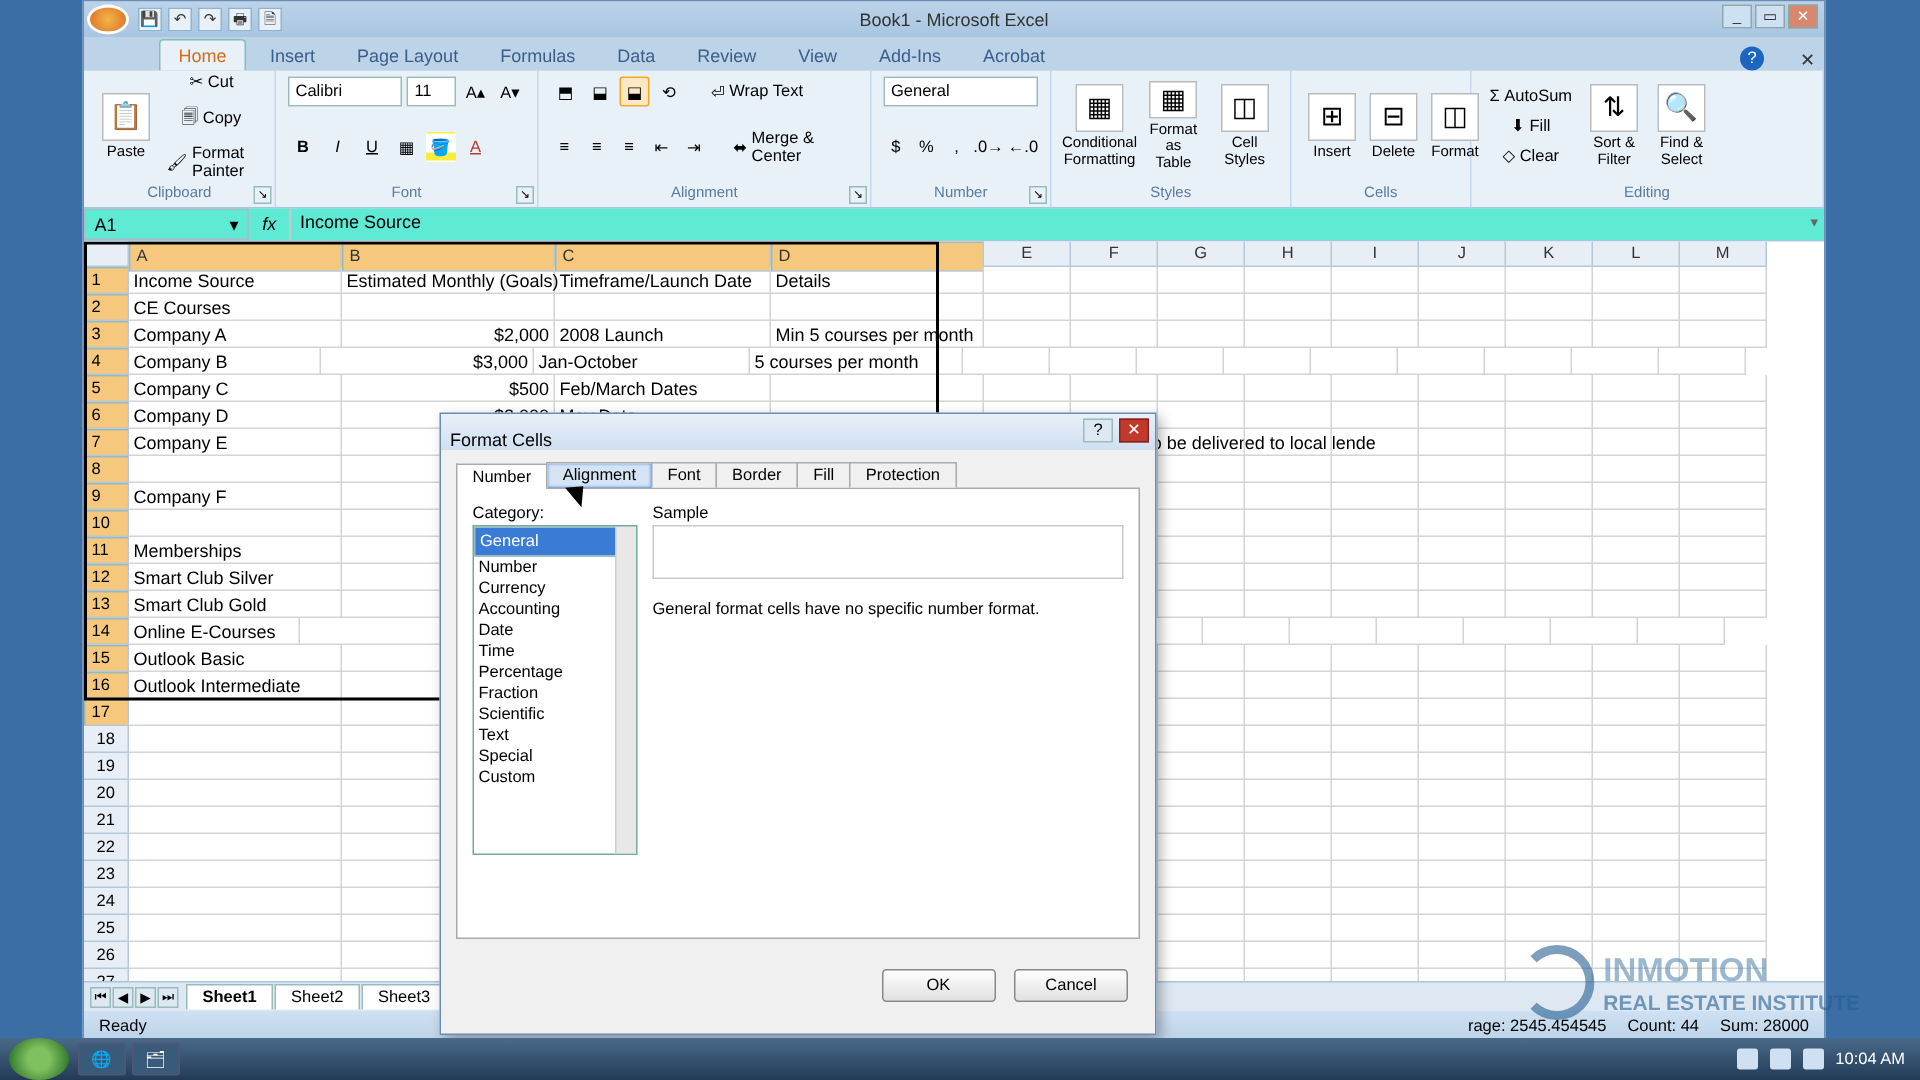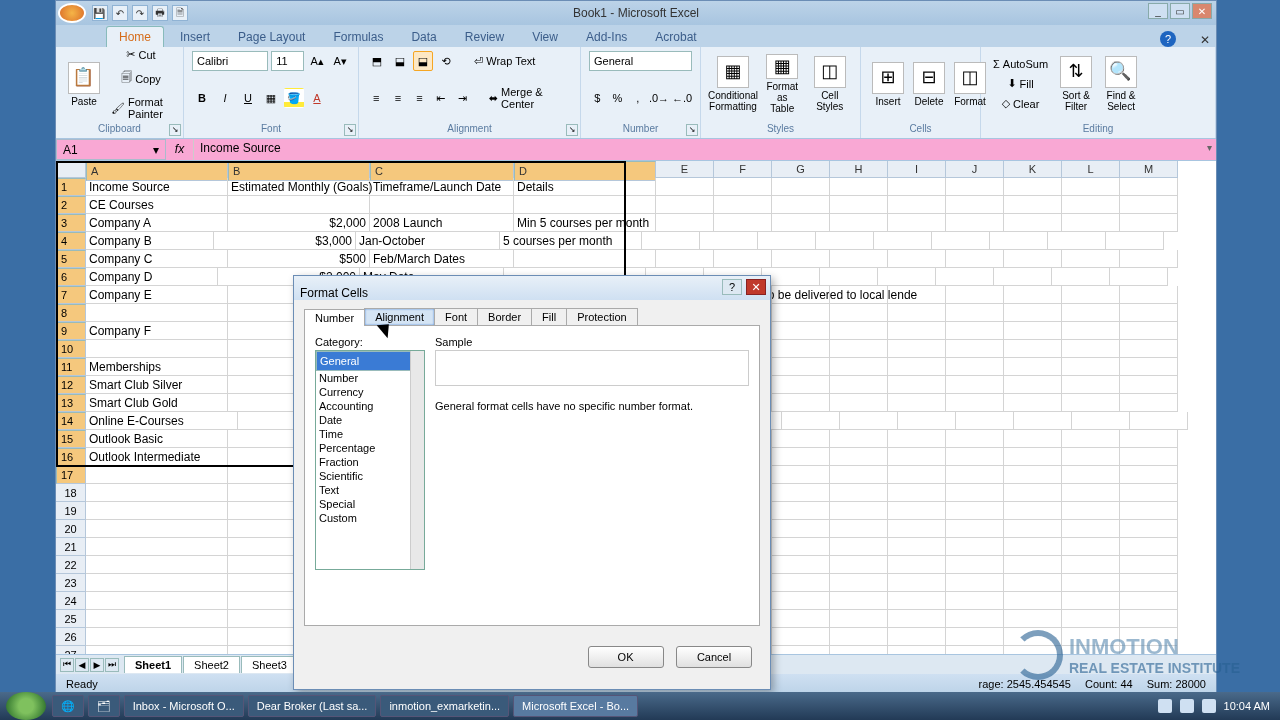--- a/index.html
+++ b/index.html
@@ -30,21 +30,21 @@
 .grp-row { display:flex; gap:3px; align-items:center; }
 .btn, .mini { border:1px solid transparent; padding:2px 3px; font-size:11px; background:none; border-radius:2px; display:flex; align-items:center; justify-content:center; cursor:pointer; }
 .mini { width:20px; height:20px; }
 .big { flex-direction:column; width:48px; height:66px; font-size:10px; text-align:center; line-height:1.1; }
 .big .icon { width:32px; height:32px; background:#fff; border:1px solid #bbb; margin-bottom:2px; display:flex; align-items:center; justify-content:center; font-size:18px; }
 .sel { border:1px solid #9bb; background:#fff; height:20px; font-size:11px; padding:0 4px; display:flex; align-items:center; }
 .launch { position:absolute; right:2px; bottom:2px; width:12px; height:12px; border:1px solid #9bb; font-size:8px; text-align:center; line-height:10px; }
 .highlighted { background:#fde8c4; border:1px solid #f5a623; }
 
 
-.fx-row { height:22px; display:flex; border-bottom:1px solid #a8c5e0; background:#f9a8d4; }
+.fx-row { height:22px; display:flex; border-bottom:1px solid #a8c5e0; background:#5eead4; }
 .namebox { width:110px; border:1px solid #abc; font-size:12px; padding:2px 6px; display:flex; justify-content:space-between; align-items:center; }
 .fx { width:28px; text-align:center; font-style:italic; border-right:1px solid #ccc; line-height:20px; font-size:12px; }
 .fbar { flex:1; padding:2px 6px; font-size:12px; position:relative; }
 .fbar .expand { position:absolute; right:4px; top:3px; font-size:10px; color:#666; }
 
 
 .sheet-area { flex:1; background:#fff; position:relative; overflow:hidden; }
 .corner { position:absolute; left:0; top:0; width:30px; height:17px; background:#e8eef5; border-right:1px solid #b5c7da; border-bottom:1px solid #b5c7da; }
 .col-headers { position:absolute; left:30px; top:0; height:17px; display:flex; }
 .col-headers div { border-right:1px solid #b5c7da; border-bottom:1px solid #b5c7da; background:#e8eef5; font-size:11px; text-align:center; line-height:17px; color:#333; }
@@ -408,21 +408,21 @@
           <div class="cell" style="width: 58px;"></div>
           <div class="cell" style="width: 58px;"></div>
           <div class="cell" style="width: 58px;"></div>
           <div class="cell" style="width: 58px;"></div>
           <div class="cell" style="width: 58px;"></div>
           <div class="cell" style="width: 58px;"></div>
           <div class="cell" style="width: 58px;"></div>
           <div class="cell" style="width: 58px;"></div>
         </div>
         <div class="row">
-          <div class="cell" style="width: 132px;">Company D</div>
+          <div class="cell" style="width: 142px;">Company D</div>
           <div class="cell" style="width: 142px; text-align: right;">$2,000</div>
           <div class="cell" style="width: 144px;">May Date</div>
           <div class="cell" style="width: 142px;"></div>
           <div class="cell" style="width: 58px;"></div>
           <div class="cell" style="width: 58px;"></div>
           <div class="cell" style="width: 58px;"></div>
           <div class="cell" style="width: 58px;"></div>
           <div class="cell" style="width: 58px;"></div>
           <div class="cell" style="width: 58px;"></div>
           <div class="cell" style="width: 58px;"></div>
@@ -528,21 +528,21 @@
           <div class="cell" style="width: 58px;"></div>
           <div class="cell" style="width: 58px;"></div>
           <div class="cell" style="width: 58px;"></div>
           <div class="cell" style="width: 58px;"></div>
           <div class="cell" style="width: 58px;"></div>
           <div class="cell" style="width: 58px;"></div>
           <div class="cell" style="width: 58px;"></div>
           <div class="cell" style="width: 58px;"></div>
         </div>
         <div class="row">
-          <div class="cell" style="width: 152px;">Online E-Courses</div>
+          <div class="cell" style="width: 114px;">Online E-Courses</div>
           <div class="cell" style="width: 142px;"></div>
           <div class="cell" style="width: 144px;"></div>
           <div class="cell" style="width: 142px;">ourses</div>
           <div class="cell" style="width: 58px;"></div>
           <div class="cell" style="width: 58px;"></div>
           <div class="cell" style="width: 58px;"></div>
           <div class="cell" style="width: 58px;"></div>
           <div class="cell" style="width: 58px;"></div>
           <div class="cell" style="width: 58px;"></div>
           <div class="cell" style="width: 58px;"></div>
@@ -826,25 +826,19 @@
   <div>
     <span>INMOTION</span>
     <span class="sub">REAL ESTATE INSTITUTE</span>
   </div>
 </div>
 
 <div class="taskbar">
   <div class="start"></div>
   <div class="tb-btn">🌐</div>
   <div class="tb-btn">🗂</div>
-  <div id="tb-items" style="display:flex">
-      <div class="tb-btn">Inbox - Microsoft O...</div>
-      <div class="tb-btn">Dear Broker (Last sa...</div>
-      <div class="tb-btn">inmotion_exmarketin...</div>
-      <div class="tb-btn active">Microsoft Excel - Bo...</div>
-    </div>
   <div class="tray">
     <span class="ico"></span>
     <span class="ico"></span>
     <span class="ico"></span>
     <span>10:04 AM</span>
   </div>
 </div>
 
 </body></html>

